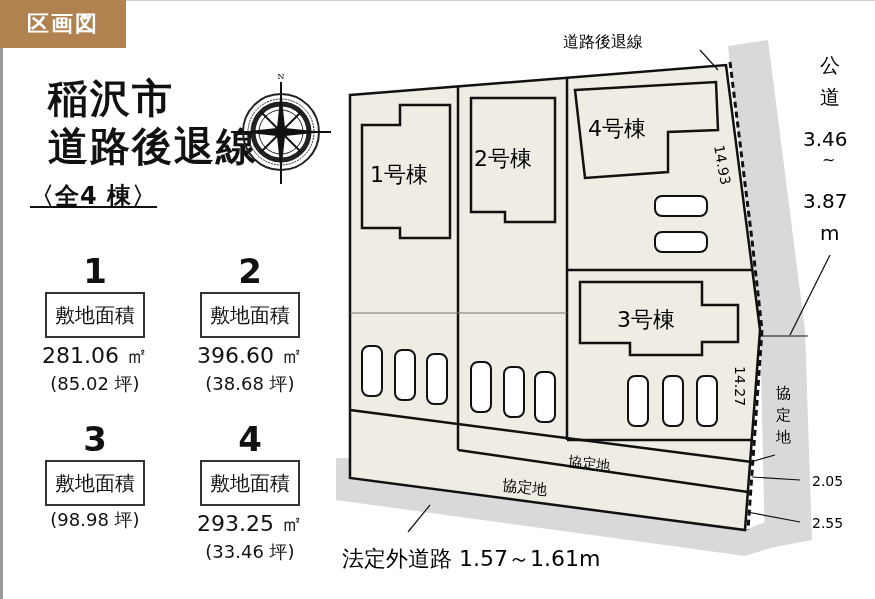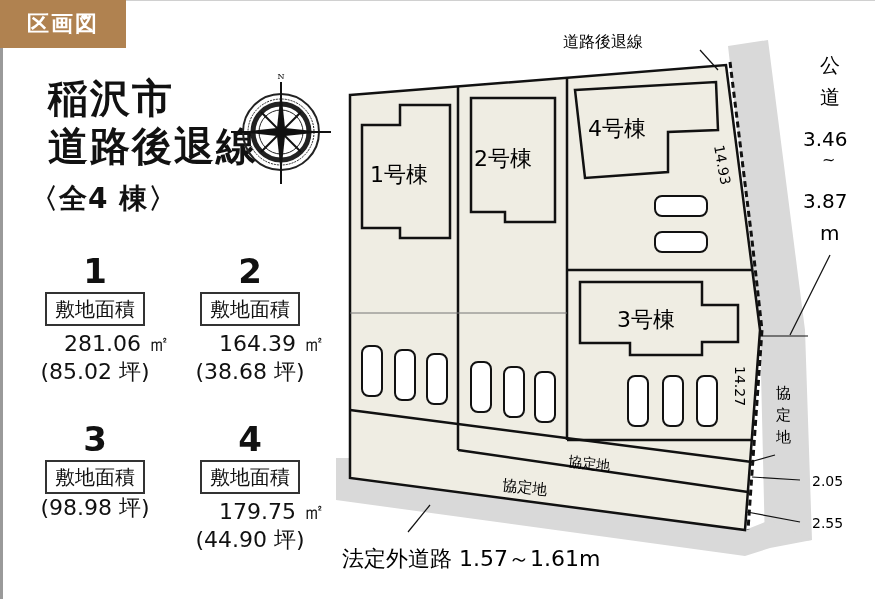--- a/index.html
+++ b/index.html
@@ -1,27 +1,27 @@
 <!DOCTYPE html>
 <html><head>
 <meta charset="utf-8">
 <style>
   html,body{margin:0;padding:0;}
   body{width:875px;height:599px;background:#ffffff;position:relative;overflow:hidden;font-family:"DejaVu Sans","Liberation Sans",sans-serif;color:#111;}
   .left-rule{position:absolute;left:0;top:0;width:3px;height:599px;background:#9a9a9a;}
   .top-rule{position:absolute;left:0;top:0;width:875px;height:1px;background:#d0d0d0;}
   .badge{position:absolute;left:0;top:0;width:126px;height:48px;background:#b08250;color:#fff;font-size:22px;font-weight:bold;display:flex;align-items:center;justify-content:center;letter-spacing:2px;}
   .city{position:absolute;left:20px;top:74px;font-size:40px;font-weight:bold;line-height:48px;letter-spacing:2px;margin-left:28px;}
-  .count{position:absolute;left:30px;top:180px;font-size:28px;font-weight:bold;letter-spacing:1px;}
+  .count{position:absolute;left:30px;top:180px;font-size:24px;font-weight:bold;letter-spacing:1px;text-decoration:underline;}
   .compass{position:absolute;left:226px;top:70px;width:110px;height:120px;}
   .lot{position:absolute;width:150px;text-align:center;}
   .lot .num{font-size:34px;font-weight:bold;line-height:38px;}
-  .lot .lbl{display:inline-block;border:2px solid #333;font-size:20px;padding:1px 8px;line-height:28px;margin-top:2px;}
-  .lot .area{font-size:22px;line-height:28px;margin-top:4px;text-align:right;}
-  .lot .tsubo{font-size:22px;line-height:28px;}
+  .lot .lbl{display:inline-block;border:2px solid #333;font-size:20px;padding:7px 8px;line-height:28px;margin-top:2px;}
+  .lot .area{font-size:22px;line-height:28px;margin-top:4px;}
+  .lot .tsubo{font-size:18px;line-height:28px;}
   .plan{position:absolute;left:0;top:0;}
 </style>
 </head>
 <body>
 
 <div class="top-rule"></div>
 <div class="left-rule"></div>
 
 <div class="badge">区画図</div>
 
@@ -49,33 +49,33 @@
 
 <div class="lot" style="left:20px;top:252px;">
   <div class="num">1</div>
   <div class="lbl">敷地面積</div>
   <div class="area">281.06 ㎡</div>
   <div class="tsubo">(85.02 坪)</div>
 </div>
 <div class="lot" style="left:175px;top:252px;">
   <div class="num">2</div>
   <div class="lbl">敷地面積</div>
-  <div class="area">164.39 ㎡</div>
+  <div class="area">396.60 ㎡</div>
   <div class="tsubo">(38.68 坪)</div>
 </div>
 <div class="lot" style="left:20px;top:420px;">
   <div class="num">3</div>
   <div class="lbl">敷地面積</div>
   <div class="tsubo">(98.98 坪)</div>
 </div>
 <div class="lot" style="left:175px;top:420px;">
   <div class="num">4</div>
   <div class="lbl">敷地面積</div>
-  <div class="area">179.75 ㎡</div>
-  <div class="tsubo">(44.90 坪)</div>
+  <div class="area">293.25 ㎡</div>
+  <div class="tsubo">(33.46 坪)</div>
 </div>
 
 <svg class="plan" width="875" height="599" viewBox="0 0 875 599">
 
   <polygon points="728,46 768,40 805,330 812,540 765,545 760,330" fill="#d9d9d9"></polygon>
 
   <polygon points="336,458 350,458 350,478 745,530 770,520 812,540 770,548 745,556 336,500" fill="#d9d9d9"></polygon>
 
   <polygon points="350,95 726,65 760,330 745,530 350,478" fill="#efede3" stroke="#111" stroke-width="2.5"></polygon>
 

